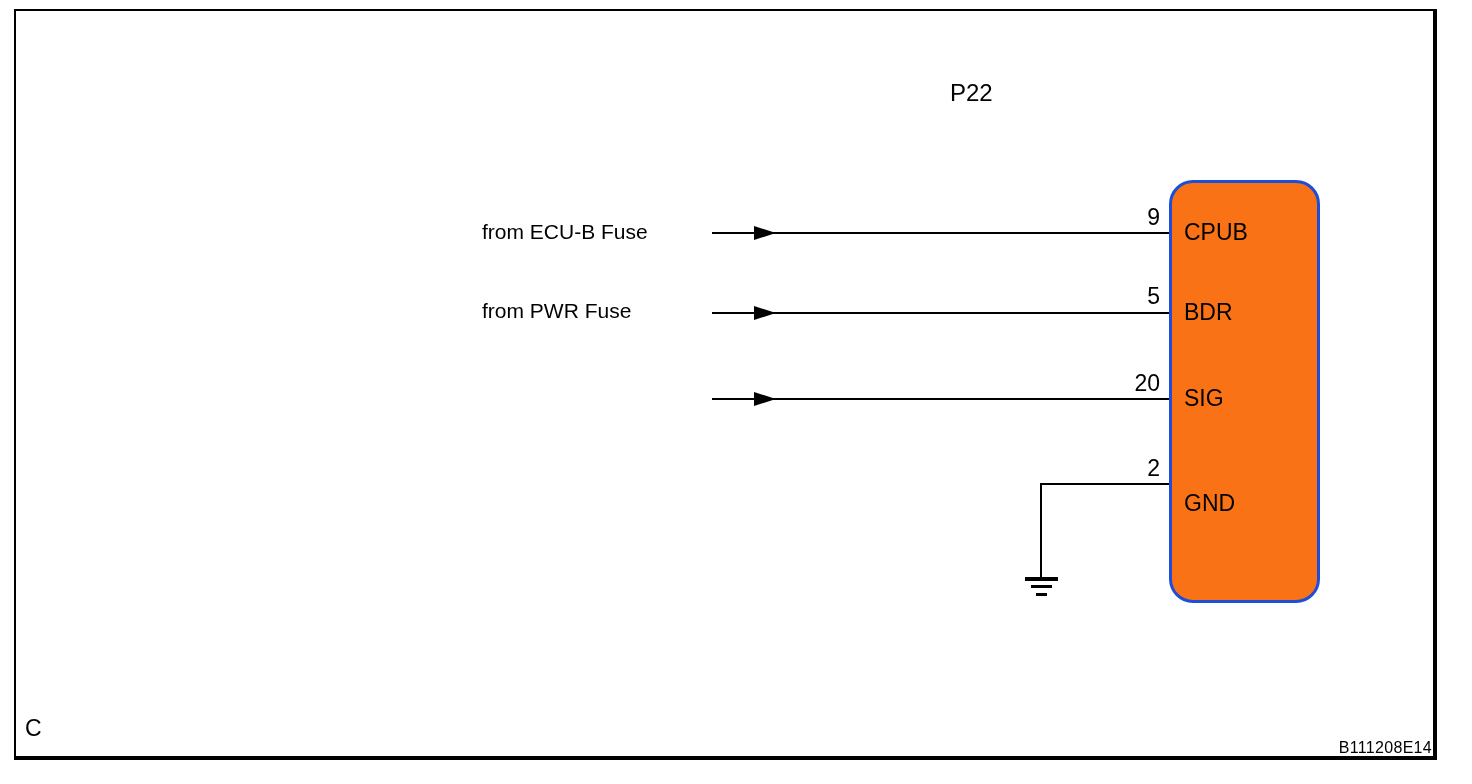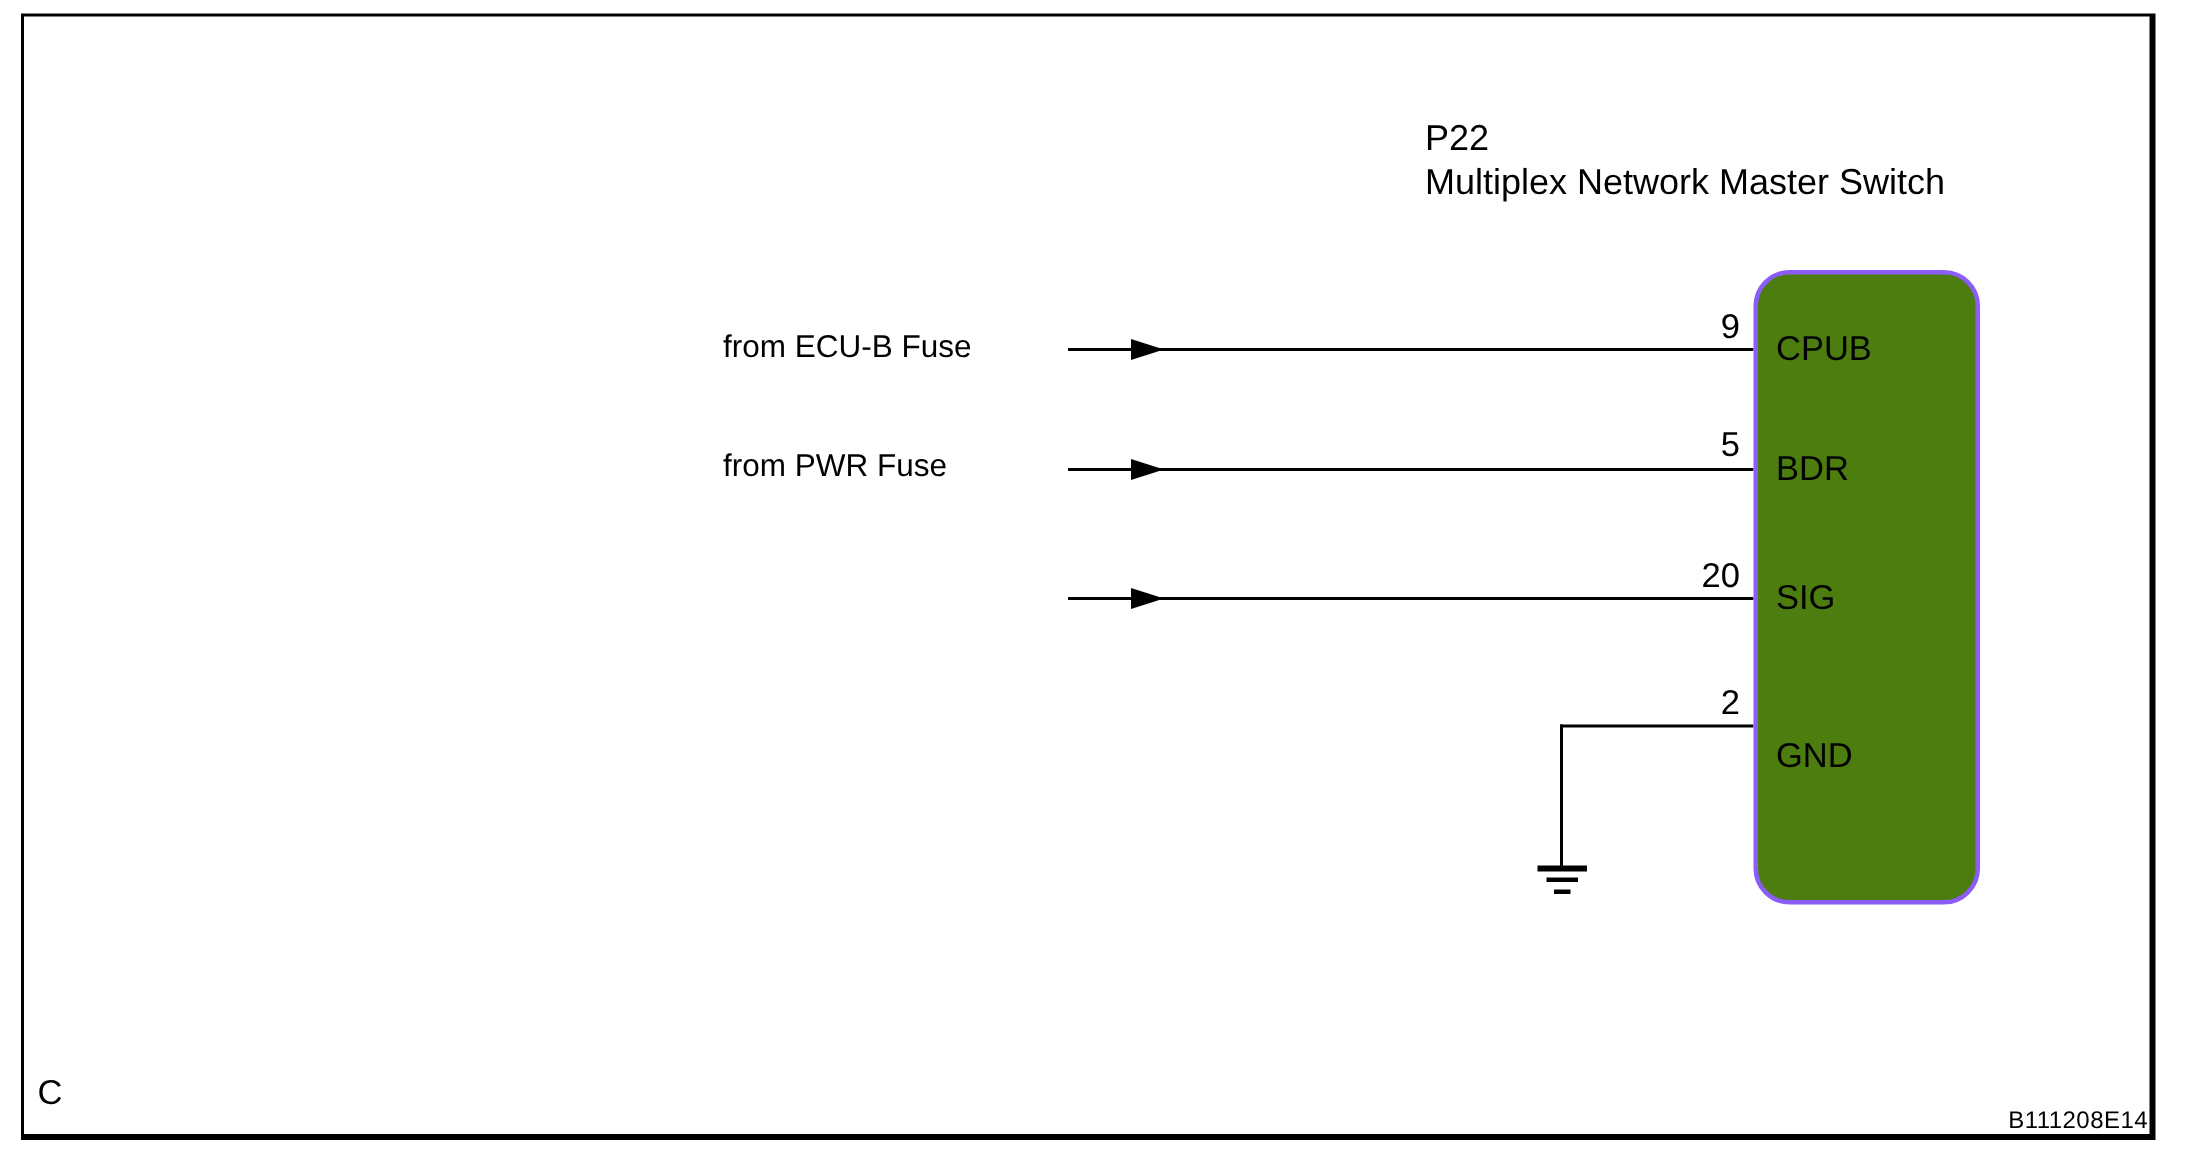--- a/index.html
+++ b/index.html
@@ -32,23 +32,23 @@
     font-size: 24px;
     line-height: 29px;
     white-space: nowrap;
   }
   .connector-box {
     position: absolute;
     left: 1169px;
     top: 180px;
     width: 145px;
     height: 417px;
-    border: 3px solid #8b5cf6;
+    border: 3px solid #1d4ed8;
     border-radius: 24px;
-    background: #4d7c0f;
+    background: #f97316;
   }
   .pin-label {
     position: absolute;
     left: 12px;
     font-size: 23px;
     white-space: nowrap;
   }
   .pin-label.p0 { top: 36px; }
   .pin-label.p1 { top: 116px; }
   .pin-label.p2 { top: 202px; }
@@ -122,21 +122,20 @@
 </style>
 </head>
 <body>
 
 <div id="canvas">
 
   <div class="frame"></div>
 
   <div class="title-block">
     <div>P22</div>
-    <div>Multiplex Network Master Switch</div>
   </div>
 
   <div class="src-label r0">from ECU-B Fuse</div>
   <div class="src-label r1">from PWR Fuse</div>
 
   <div class="wire w0"></div>
   <div class="wire w1"></div>
   <div class="wire w2"></div>
   <div class="wire wgnd"></div>
   <div class="vwire"></div>

